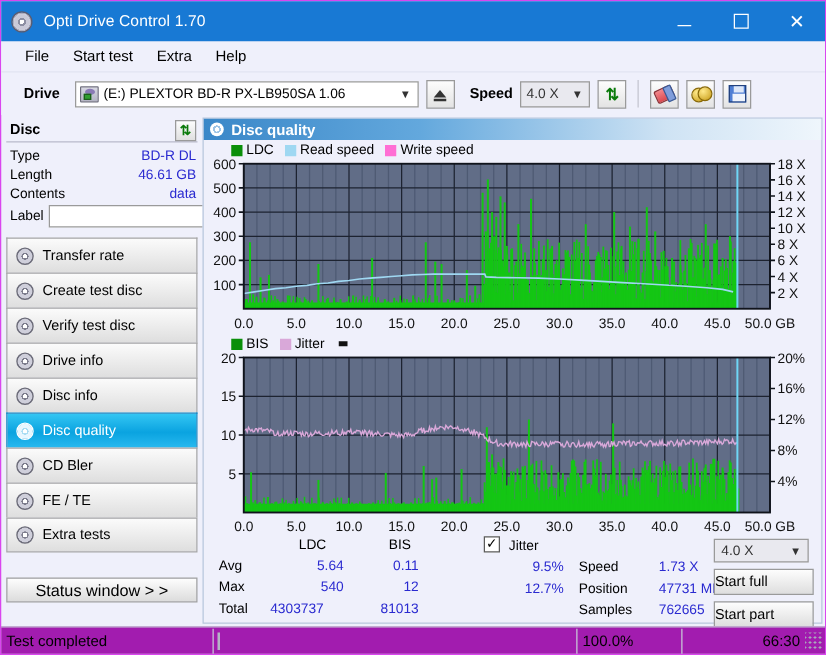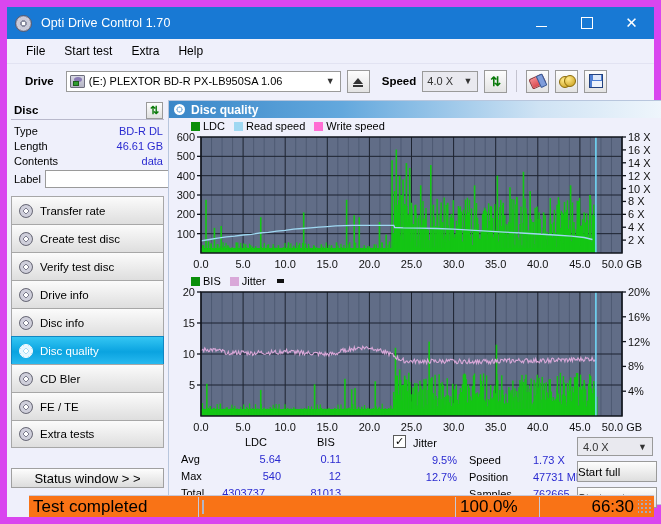--- a/index.html
+++ b/index.html
@@ -8,21 +8,21 @@
     width:661px; height:524px;
     font-family:"Liberation Sans", sans-serif;
     font-size:11px;
     background:#eef0fb;
     overflow:hidden;
     -webkit-font-smoothing: none;
   }
   .app {
     position:relative; width:661px; height:524px;
     background:#eff0fb;
-    border:7px solid #d946ef;
+    border:1px solid #d946ef;
   }
 
   
   .titlebar {
     height:32px; background:#1879d4; display:flex; align-items:center;
     position:relative;
   }
   .title-icon {
     width:17px; height:17px; margin-left:8px; margin-right:9px;
     border-radius:50%;
@@ -159,22 +159,22 @@
   .chk { width:13px;height:13px;border:1px solid #5a5a5a;background:#fff;display:inline-flex;
          align-items:center;justify-content:center;font-size:11px;color:#000;line-height:1;}
   .mini-combo { width:76px;height:19px;background:#e9e9ef;border:1px solid #9a9a9a;position:relative;
                 display:flex;align-items:center;padding-left:5px;font-size:11px;color:#333;}
   .act-btn { width:80px;height:21px;background:linear-gradient(#fdfdfd,#dedede);border:1px solid #9a9a9a;
              display:flex;align-items:center;justify-content:flex-start;font-size:11.5px;}
 
   
   .statusbar {
     position:absolute; left:0; right:0; bottom:0; height:22px;
-    background:#f97316; border-top:1px solid #c8c8d8;
-    display:flex; align-items:center; font-size:17px;margin-left:22px;
+    background:#a21caf; border-top:1px solid #c8c8d8;
+    display:flex; align-items:center; font-size:12px;
   }
   .sb-cell { height:20px; display:flex; align-items:center; padding:0 4px; border-right:1px solid #c8c8d8;}
   .sb-text { width:170px; }
   .sb-prog { flex:1; position:relative; padding:0 3px; }
   .prog-track { height:14px; background:#eff0fb; border:1px solid #b5b5c6; position:relative; overflow:hidden;}
   .prog-fill { height:100%; background:#13ae13; }
   .sb-pct { width:84px; }
   .sb-time { width:98px; justify-content:flex-end; }
   .grip { width:14px; height:14px; margin-left:auto; margin-right:2px;
           background-image:radial-gradient(#a9a9bb 38%, transparent 40%);

